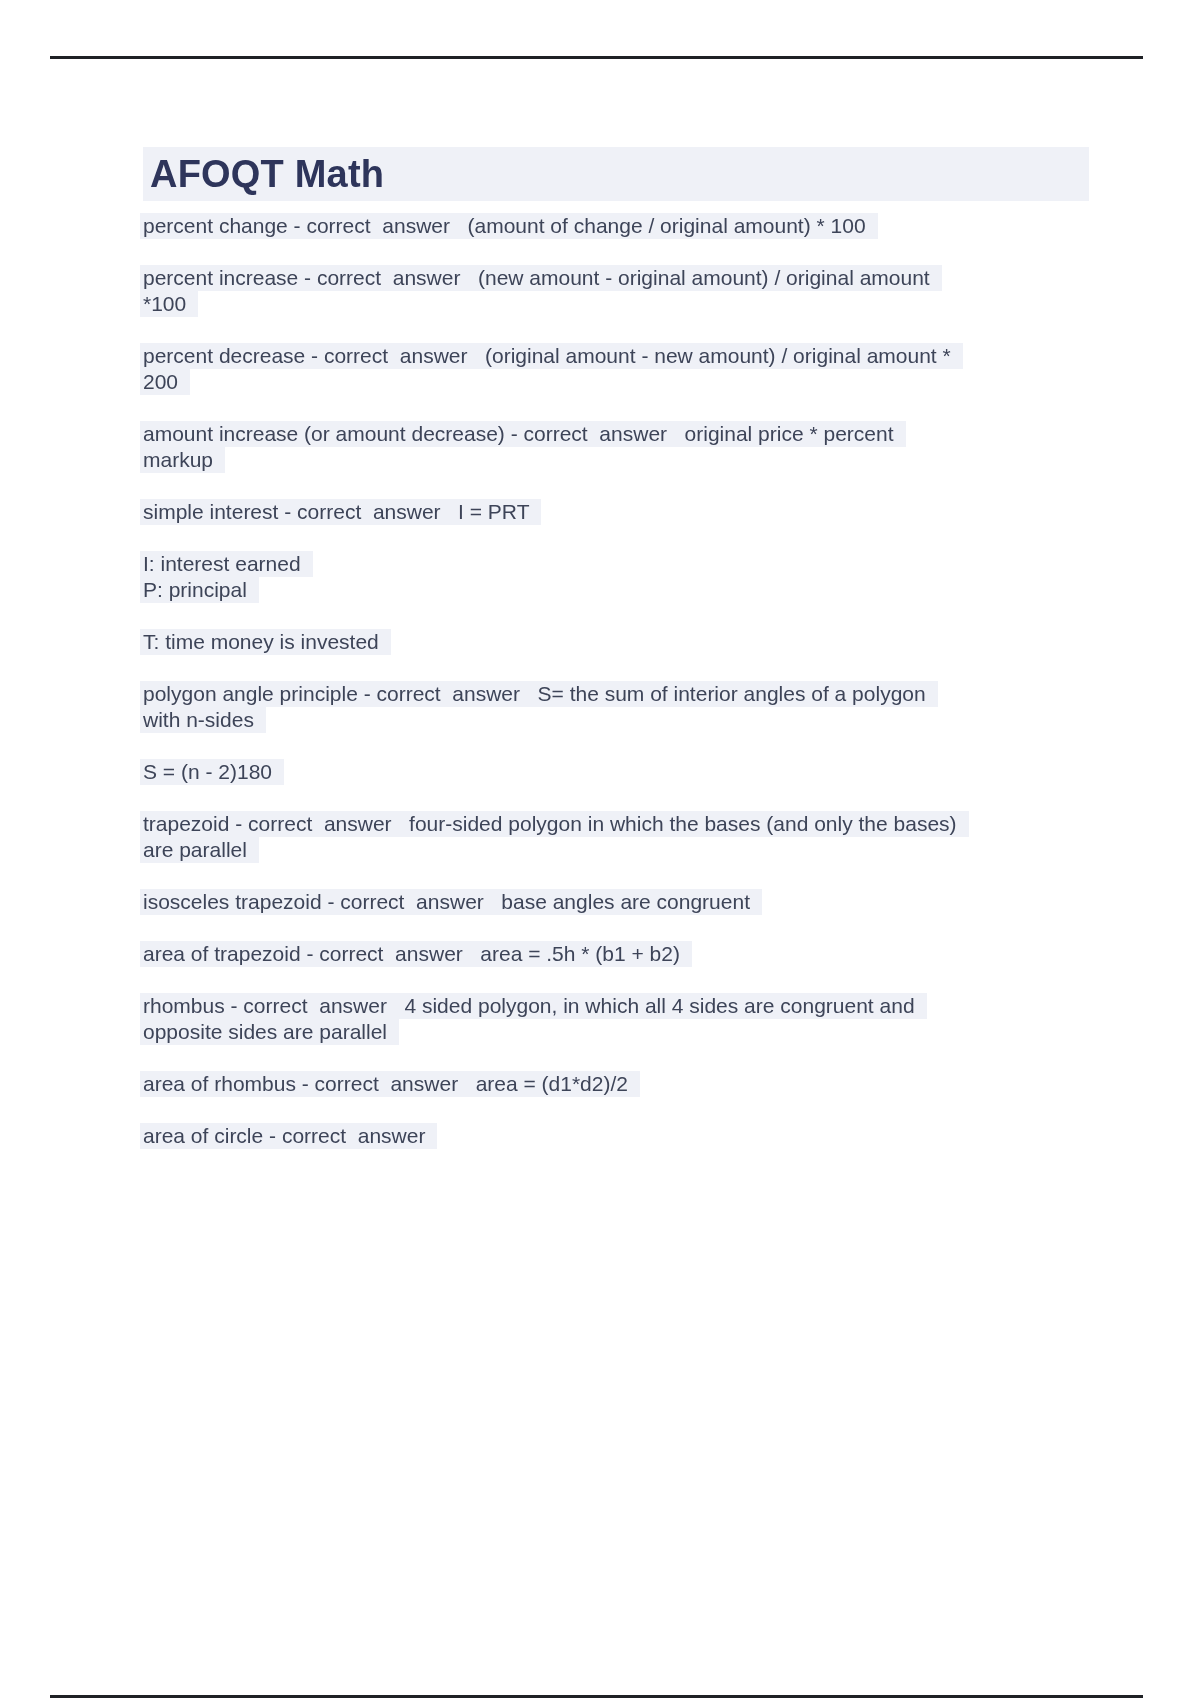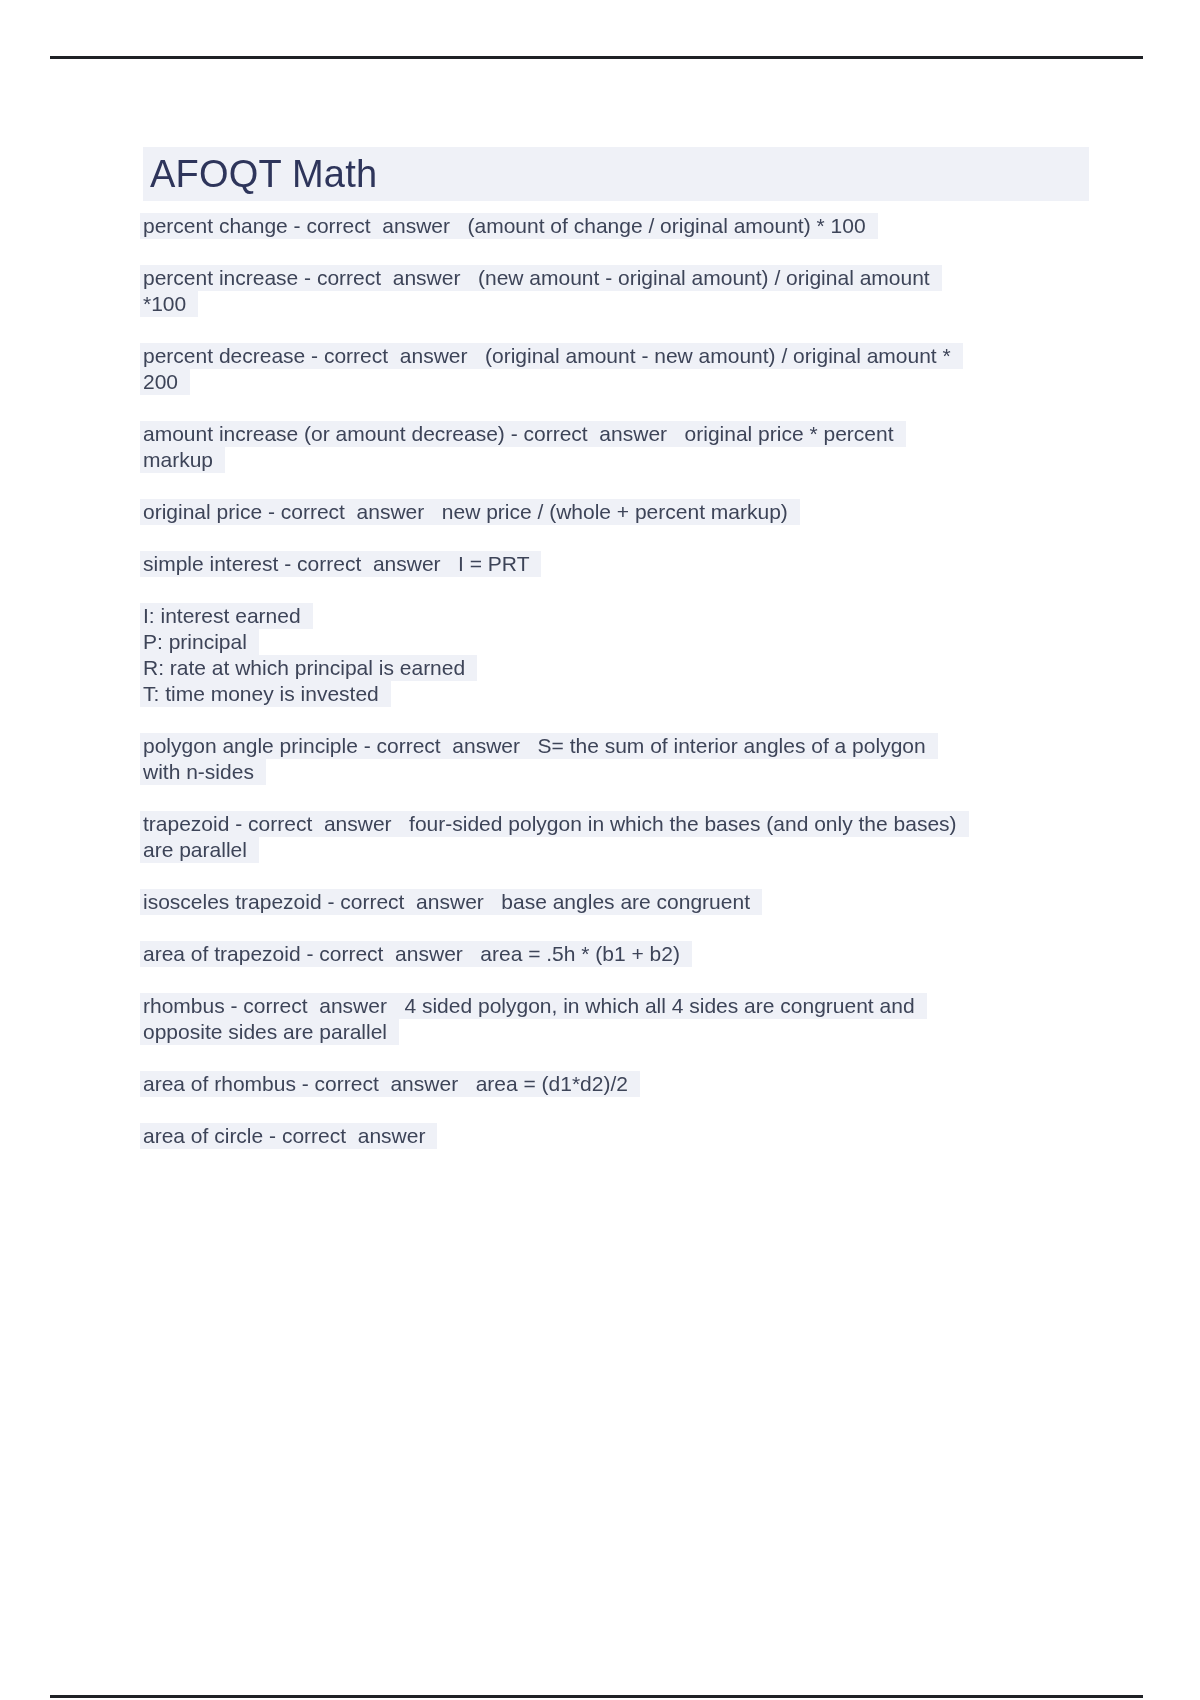--- a/index.html
+++ b/index.html
@@ -29,21 +29,21 @@
   }
   .doc-title {
     display: block;
     width: 946px;
     height: 54px;
     line-height: 54px;
     padding-left: 7px;
     background: var(--highlight, #eff1f7);
     color: var(--title-text, #2e355b);
     font-size: 38px;
-    font-weight: normal;
+    font-weight: bold;
     letter-spacing: 0.2px;
   }
   .paragraphs {
     margin-top: 12px;
     font-size: 21px;
     line-height: 26px;
     color: var(--body-text, #3d4458);
   }
   .para {
     margin: 0 0 26px 0;
@@ -63,24 +63,24 @@
   <div class="rule top"></div>
 
   <div class="content">
     <h1 class="doc-title">AFOQT Math</h1>
 
     <div class="paragraphs">
         <p class="para"><span class="hl">percent change - correct  answer   (amount of change / original amount) * 100</span></p>
         <p class="para"><span class="hl">percent increase - correct  answer   (new amount - original amount) / original amount</span><br><span class="hl">*100</span></p>
         <p class="para"><span class="hl">percent decrease - correct  answer   (original amount - new amount) / original amount *</span><br><span class="hl">200</span></p>
         <p class="para"><span class="hl">amount increase (or amount decrease) - correct  answer   original price * percent</span><br><span class="hl">markup</span></p>
-        <p class="para"><span class="hl">original price - correct  answer   new price / (whole + percent markup)</span></p>
         <p class="para"><span class="hl">simple interest - correct  answer   I = PRT</span></p>
-        <p class="para"><span class="hl">I: interest earned</span><br><span class="hl">P: principal</span><br><span class="hl">R: rate at which principal is earned</span><br><span class="hl">T: time money is invested</span></p>
+        <p class="para"><span class="hl">I: interest earned</span><br><span class="hl">P: principal</span><br><br><span class="hl">T: time money is invested</span></p>
         <p class="para"><span class="hl">polygon angle principle - correct  answer   S= the sum of interior angles of a polygon</span><br><span class="hl">with n-sides</span></p>
+        <p class="para"><span class="hl">S = (n - 2)180</span></p>
         <p class="para"><span class="hl">trapezoid - correct  answer   four-sided polygon in which the bases (and only the bases)</span><br><span class="hl">are parallel</span></p>
         <p class="para"><span class="hl">isosceles trapezoid - correct  answer   base angles are congruent</span></p>
         <p class="para"><span class="hl">area of trapezoid - correct  answer   area = .5h * (b1 + b2)</span></p>
         <p class="para"><span class="hl">rhombus - correct  answer   4 sided polygon, in which all 4 sides are congruent and</span><br><span class="hl">opposite sides are parallel</span></p>
         <p class="para"><span class="hl">area of rhombus - correct  answer   area = (d1*d2)/2</span></p>
         <p class="para"><span class="hl">area of circle - correct  answer</span></p>
       </div>
   </div>
 
   <div class="rule bottom"></div>

